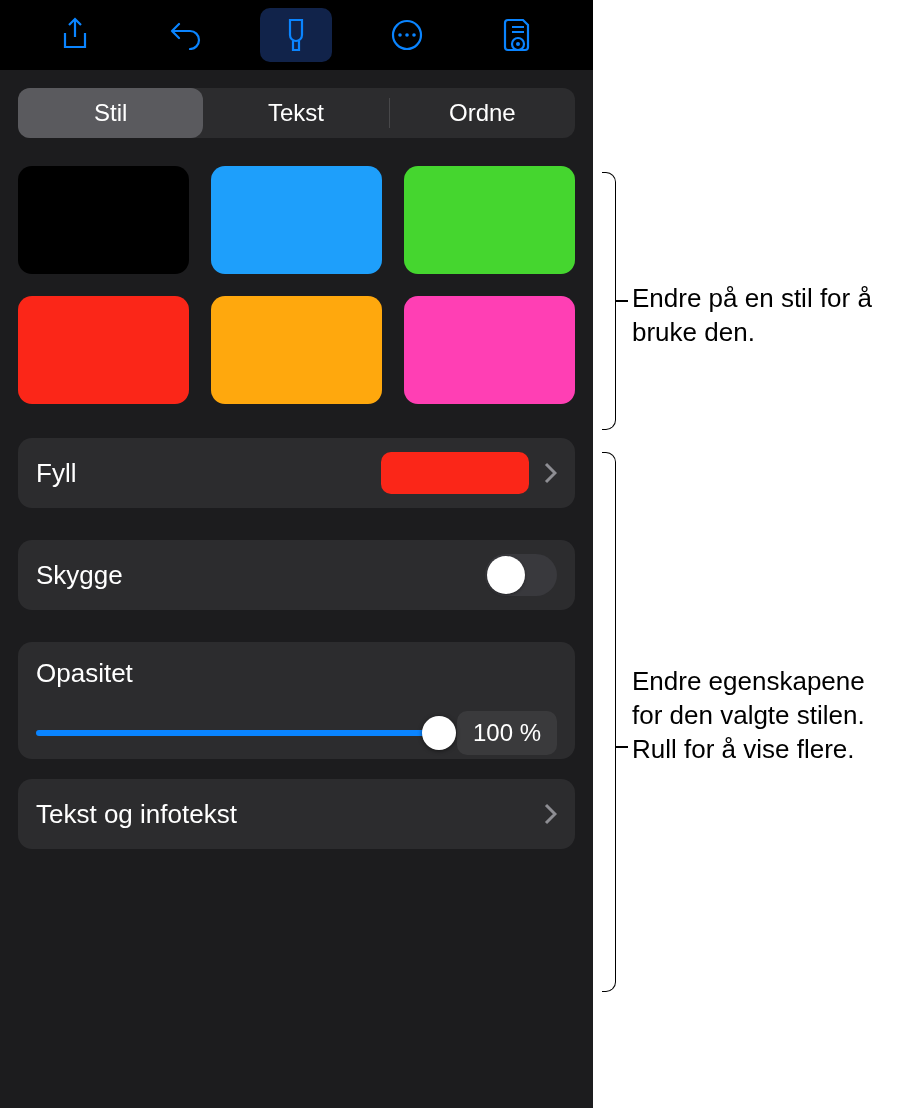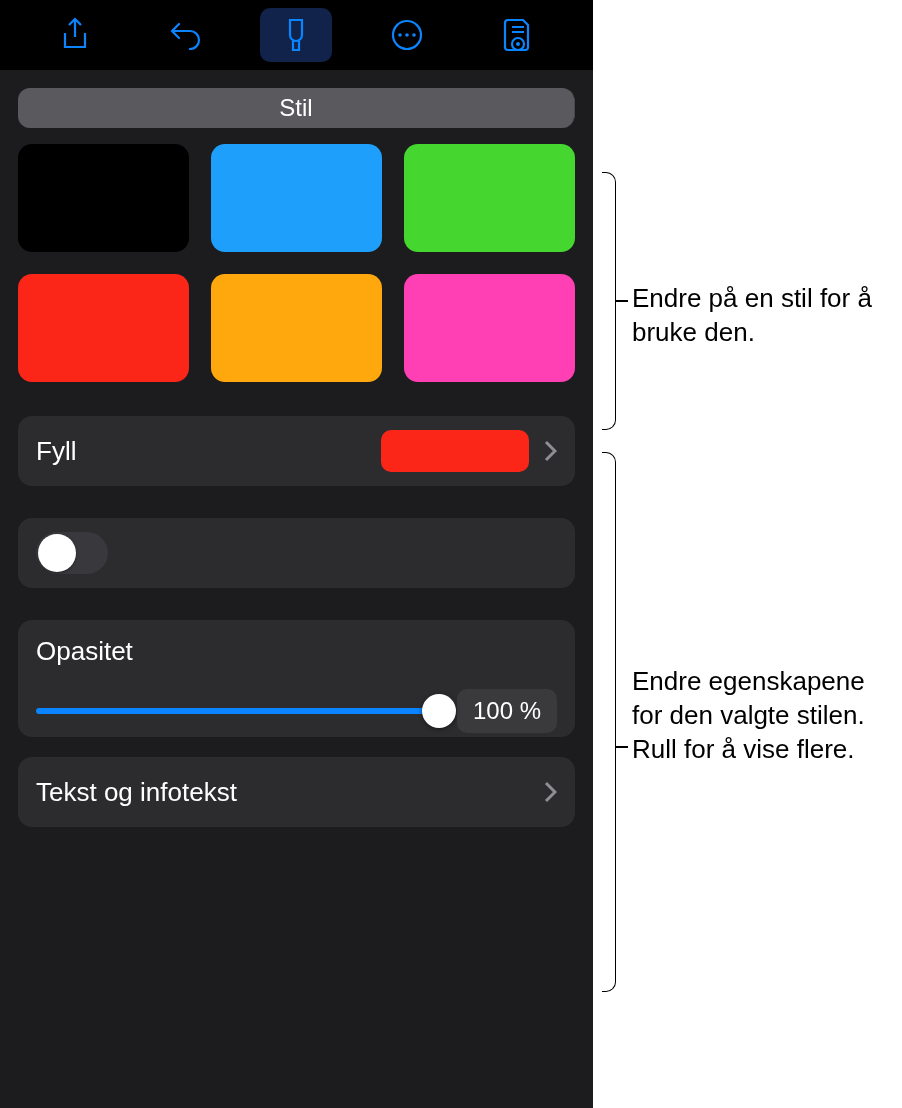--- a/index.html
+++ b/index.html
@@ -41,22 +41,22 @@
   .panel {
     background: #1c1c1e;
     padding: 18px 18px 0 18px;
     height: calc(100% - 70px);
     overflow: hidden;
   }
   .seg {
     display: flex;
     background: #2c2c2e;
     border-radius: 12px;
-    height: 40px;
-    margin-bottom: 16px;
+    height: 50px;
+    margin-bottom: 28px;
   }
   .seg-item {
     flex: 1;
     display: flex;
     align-items: center;
     justify-content: center;
     color: #fff;
     font-size: 24px;
     border-radius: 12px;
     position: relative;
@@ -228,21 +228,23 @@
         <circle cx="15" cy="27" r="2" fill="#0a84ff" stroke="none"></circle>
         <path d="M9 10 h12 M9 15 h12"></path>
       </svg>
     </div>
   </div>
 
   <div class="panel">
 
     <div class="seg">
       <div class="seg-item selected">Stil</div>
+      <div class="seg-item">Tekst</div>
       <div class="seg-sep"></div>
+      <div class="seg-item">Ordne</div>
     </div>
 
     <div class="swatch-grid">
       <div class="swatch" style="background:#000000"></div>
       <div class="swatch" style="background:#1e9ffb"></div>
       <div class="swatch" style="background:#45d62f"></div>
       <div class="swatch" style="background:#fb2618"></div>
       <div class="swatch" style="background:#ffa80d"></div>
       <div class="swatch" style="background:#ff3fb4"></div>
     </div>
@@ -252,20 +254,21 @@
       <span class="fill-chip" style="background:#fb2618"></span>
       <span class="chevron">
         <svg width="14" height="24" viewBox="0 0 14 24">
             <path d="M3 3 l9 9 l-9 9"></path>
           </svg>
       </span>
     </div>
 
 
     <div class="row">
+      <span class="label">Skygge</span>
       <div class="toggle">
           <div class="knob"></div>
         </div>
     </div>
 
 
     <div class="opacity-row">
       <span class="label">Opasitet</span>
       <div class="slider-wrap">
         <div class="slider">

